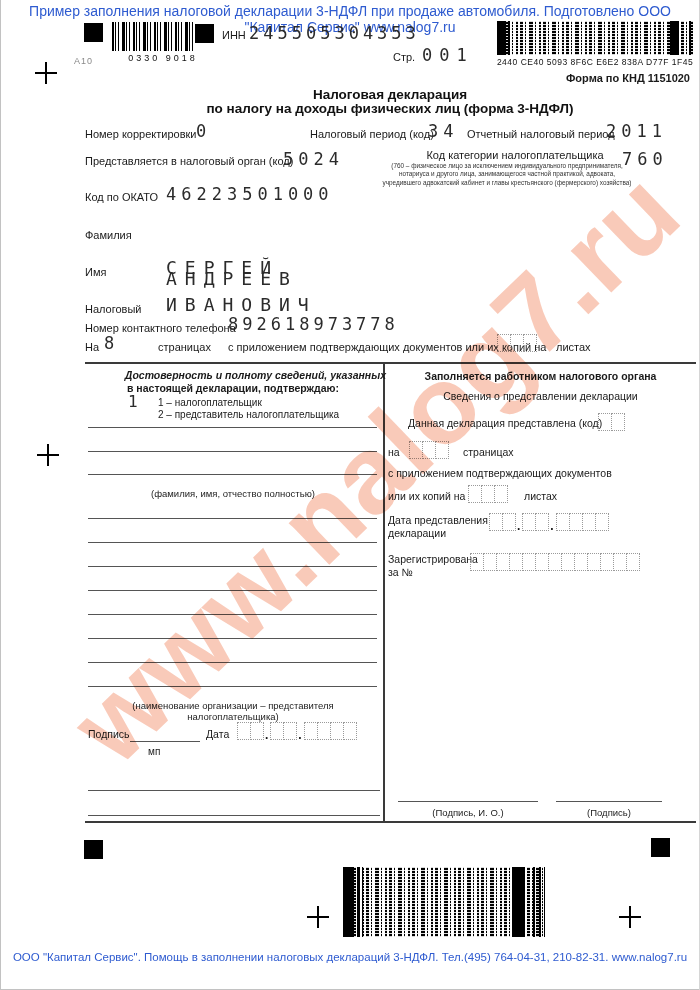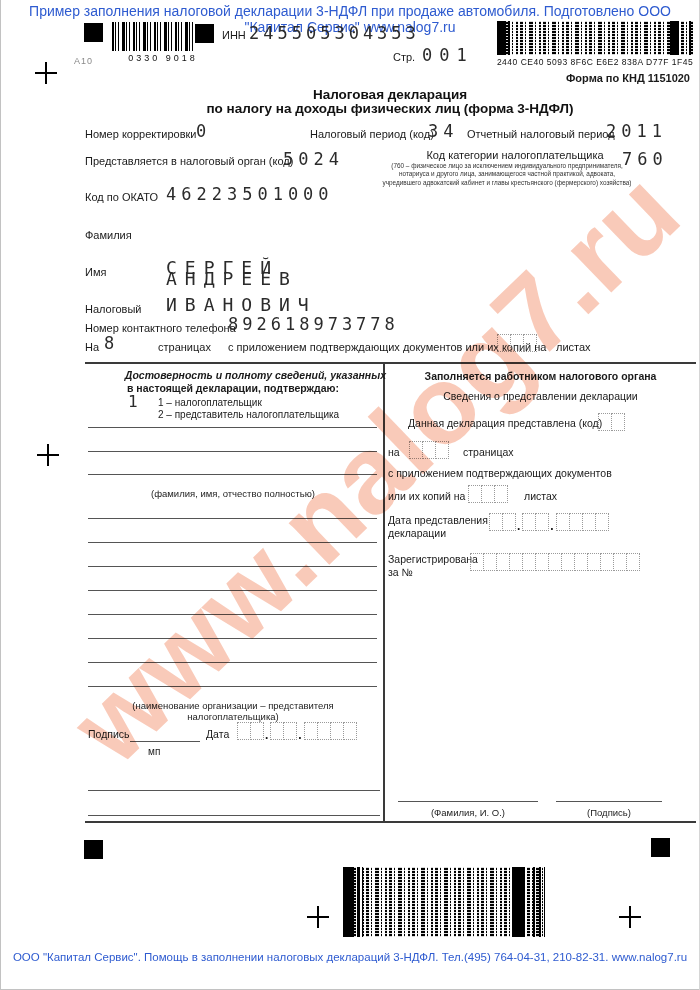--- a/index.html
+++ b/index.html
@@ -223,21 +223,21 @@
         <span class="cell"></span>
         <span class="cell"></span>
         <span class="cell"></span>
         <span class="cell"></span>
         <span class="cell"></span>
         <span class="cell"></span>
         <span class="cell"></span>
       </span></div>
 
   <div class="abs fl" style="left:398px;top:801px;width:140px;"></div>
-  <div class="abs cap" style="left:398px;top:807px;width:140px;">(Фамилия, И. О.)</div>
+  <div class="abs cap" style="left:398px;top:807px;width:140px;">(Подпись, И. О.)</div>
   <div class="abs fl" style="left:556px;top:801px;width:106px;"></div>
   <div class="abs cap" style="left:556px;top:807px;width:106px;">(Подпись)</div>
 
   <div class="abs reg" style="left:36px;top:443px;"></div>
   <div class="abs sq" style="left:84px;top:840px;"></div>
   <div class="abs sq" style="left:651px;top:838px;"></div>
 
   <div class="abs pdf417" style="left:343px;top:867px;width:202px;height:70px;">
     <i class="sbar" style="left:0;width:11px;"></i>
       <i class="sbar" style="left:14px;width:3px;"></i>

